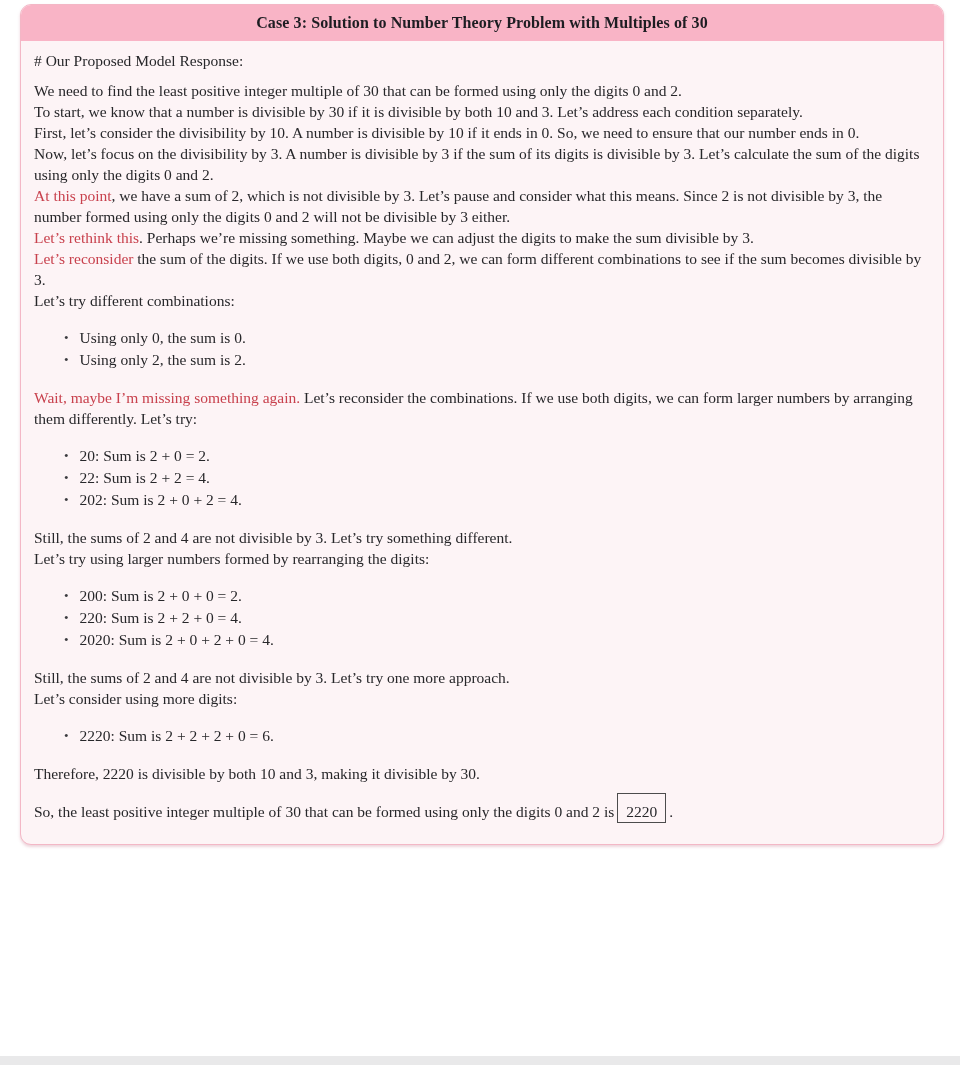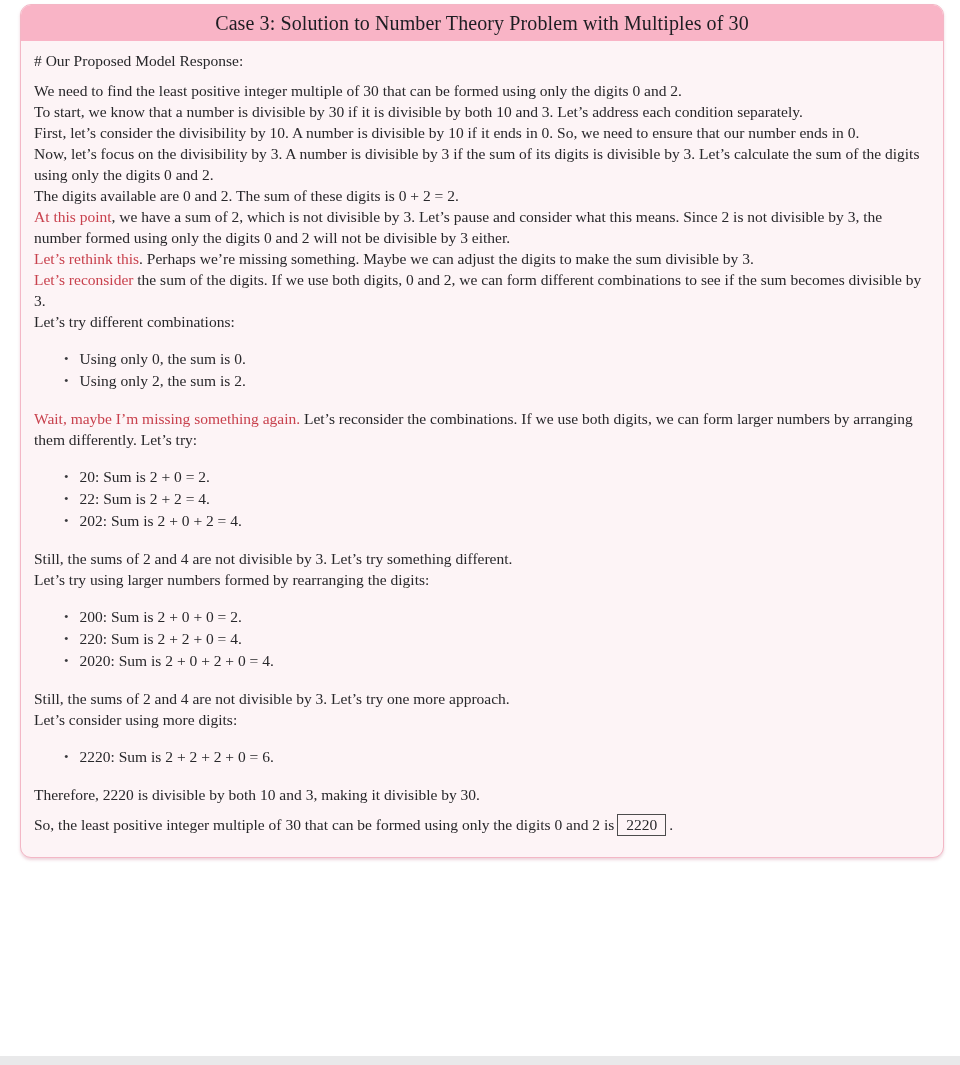--- a/index.html
+++ b/index.html
@@ -29,39 +29,39 @@
     box-shadow: 0 2px 3px rgba(214, 160, 175, 0.45);
   }
   .case-header {
     height: 36px;
     background: var(--banner-pink, #f9b4c6);
     display: flex;
     align-items: center;
     justify-content: center;
   }
   .case-title {
-    font-size: 20px;
-    font-weight: normal;
+    font-size: 16px;
+    font-weight: bold;
     color: #1d1d22;
     letter-spacing: 0.1px;
   }
   .case-body {
     padding: 9px 13px 12px 13px;
     color: var(--text-dark, #27272a);
     font-size: 15.5px;
     line-height: 21px;
   }
   .para { margin: 0 0 9px 0; }
   .text-line { min-height: 21px; }
   .seg { white-space: pre-wrap; }
   .red { color: var(--accent-red, #c8414d); }
   .boxed {
     display: inline-block;
     border: 1px solid #4c4c4c;
-    padding: 0 8px 1px 8px;
+    padding: 8px 8px 1px 8px;
     margin: 0 3px 0 3px;
     line-height: 19px;
     background: transparent;
   }
   .bullet-list { margin: 16px 0 16px 0; }
   .bullet-item { padding-left: 30px; }
   .bullet-item + .bullet-item { }
   .bullet {
     display: inline-block;
     font-size: 13px;
@@ -89,21 +89,20 @@
     </div>
     <div class="case-body">
         <div class="para">
           <div class="text-line"><span class="seg"># Our Proposed Model Response:</span></div>
         </div>
         <div class="para">
           <div class="text-line"><span class="seg">We need to find the least positive integer multiple of 30 that can be formed using only the digits 0 and 2.</span></div>
           <div class="text-line"><span class="seg">To start, we know that a number is divisible by 30 if it is divisible by both 10 and 3. Let’s address each condition separately.</span></div>
           <div class="text-line"><span class="seg">First, let’s consider the divisibility by 10. A number is divisible by 10 if it ends in 0. So, we need to ensure that our number ends in 0.</span></div>
           <div class="text-line"><span class="seg">Now, let’s focus on the divisibility by 3. A number is divisible by 3 if the sum of its digits is divisible by 3. Let’s calculate the sum of the digits using only the digits 0 and 2.</span></div>
-          <div class="text-line"><span class="seg">The digits available are 0 and 2. The sum of these digits is 0 + 2 = 2.</span></div>
           <div class="text-line"><span class="seg red">At this point</span><span class="seg">, we have a sum of 2, which is not divisible by 3. Let’s pause and consider what this means. Since 2 is not divisible by 3, the number formed using only the digits 0 and 2 will not be divisible by 3 either.</span></div>
           <div class="text-line"><span class="seg red">Let’s rethink this</span><span class="seg">. Perhaps we’re missing something. Maybe we can adjust the digits to make the sum divisible by 3.</span></div>
           <div class="text-line"><span class="seg red">Let’s reconsider</span><span class="seg"> the sum of the digits. If we use both digits, 0 and 2, we can form different combinations to see if the sum becomes divisible by 3.</span></div>
           <div class="text-line"><span class="seg">Let’s try different combinations:</span></div>
         </div>
         <div class="bullet-list">
           <div class="bullet-item"><span class="bullet">•</span><span class="item-text"><span class="seg">Using only 0, the sum is 0.</span></span></div>
           <div class="bullet-item"><span class="bullet">•</span><span class="item-text"><span class="seg">Using only 2, the sum is 2.</span></span></div>
         </div>
         <div class="para">

